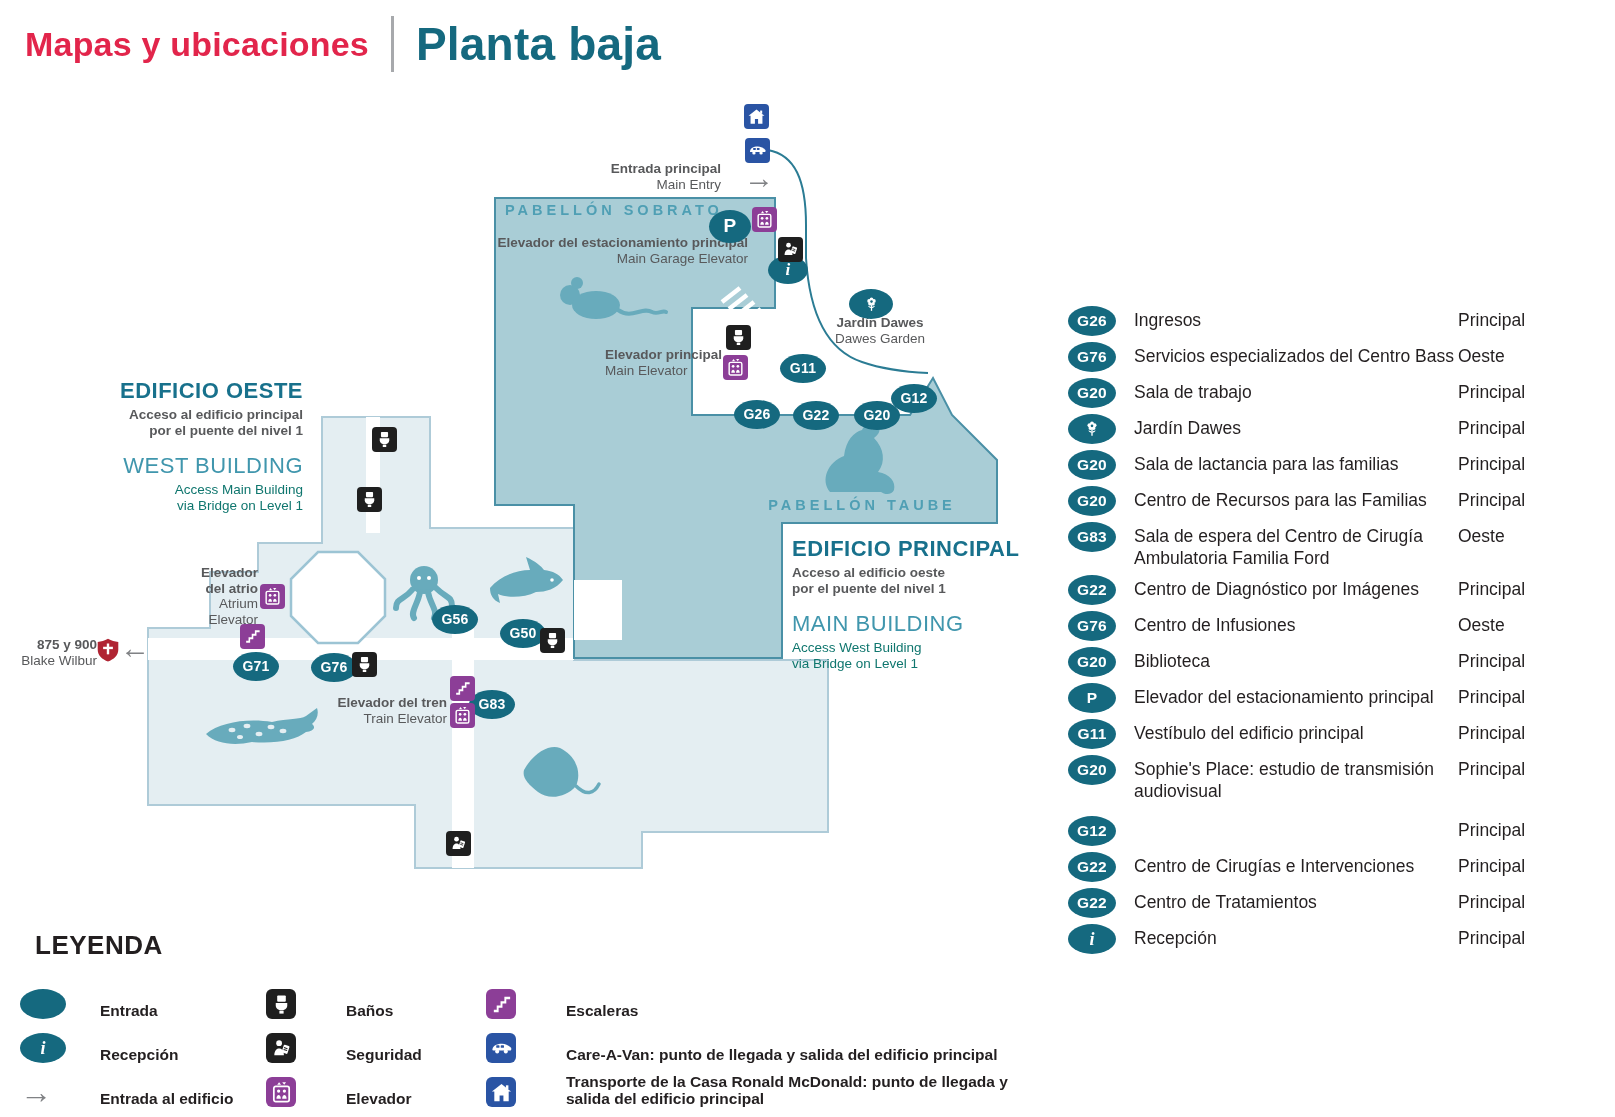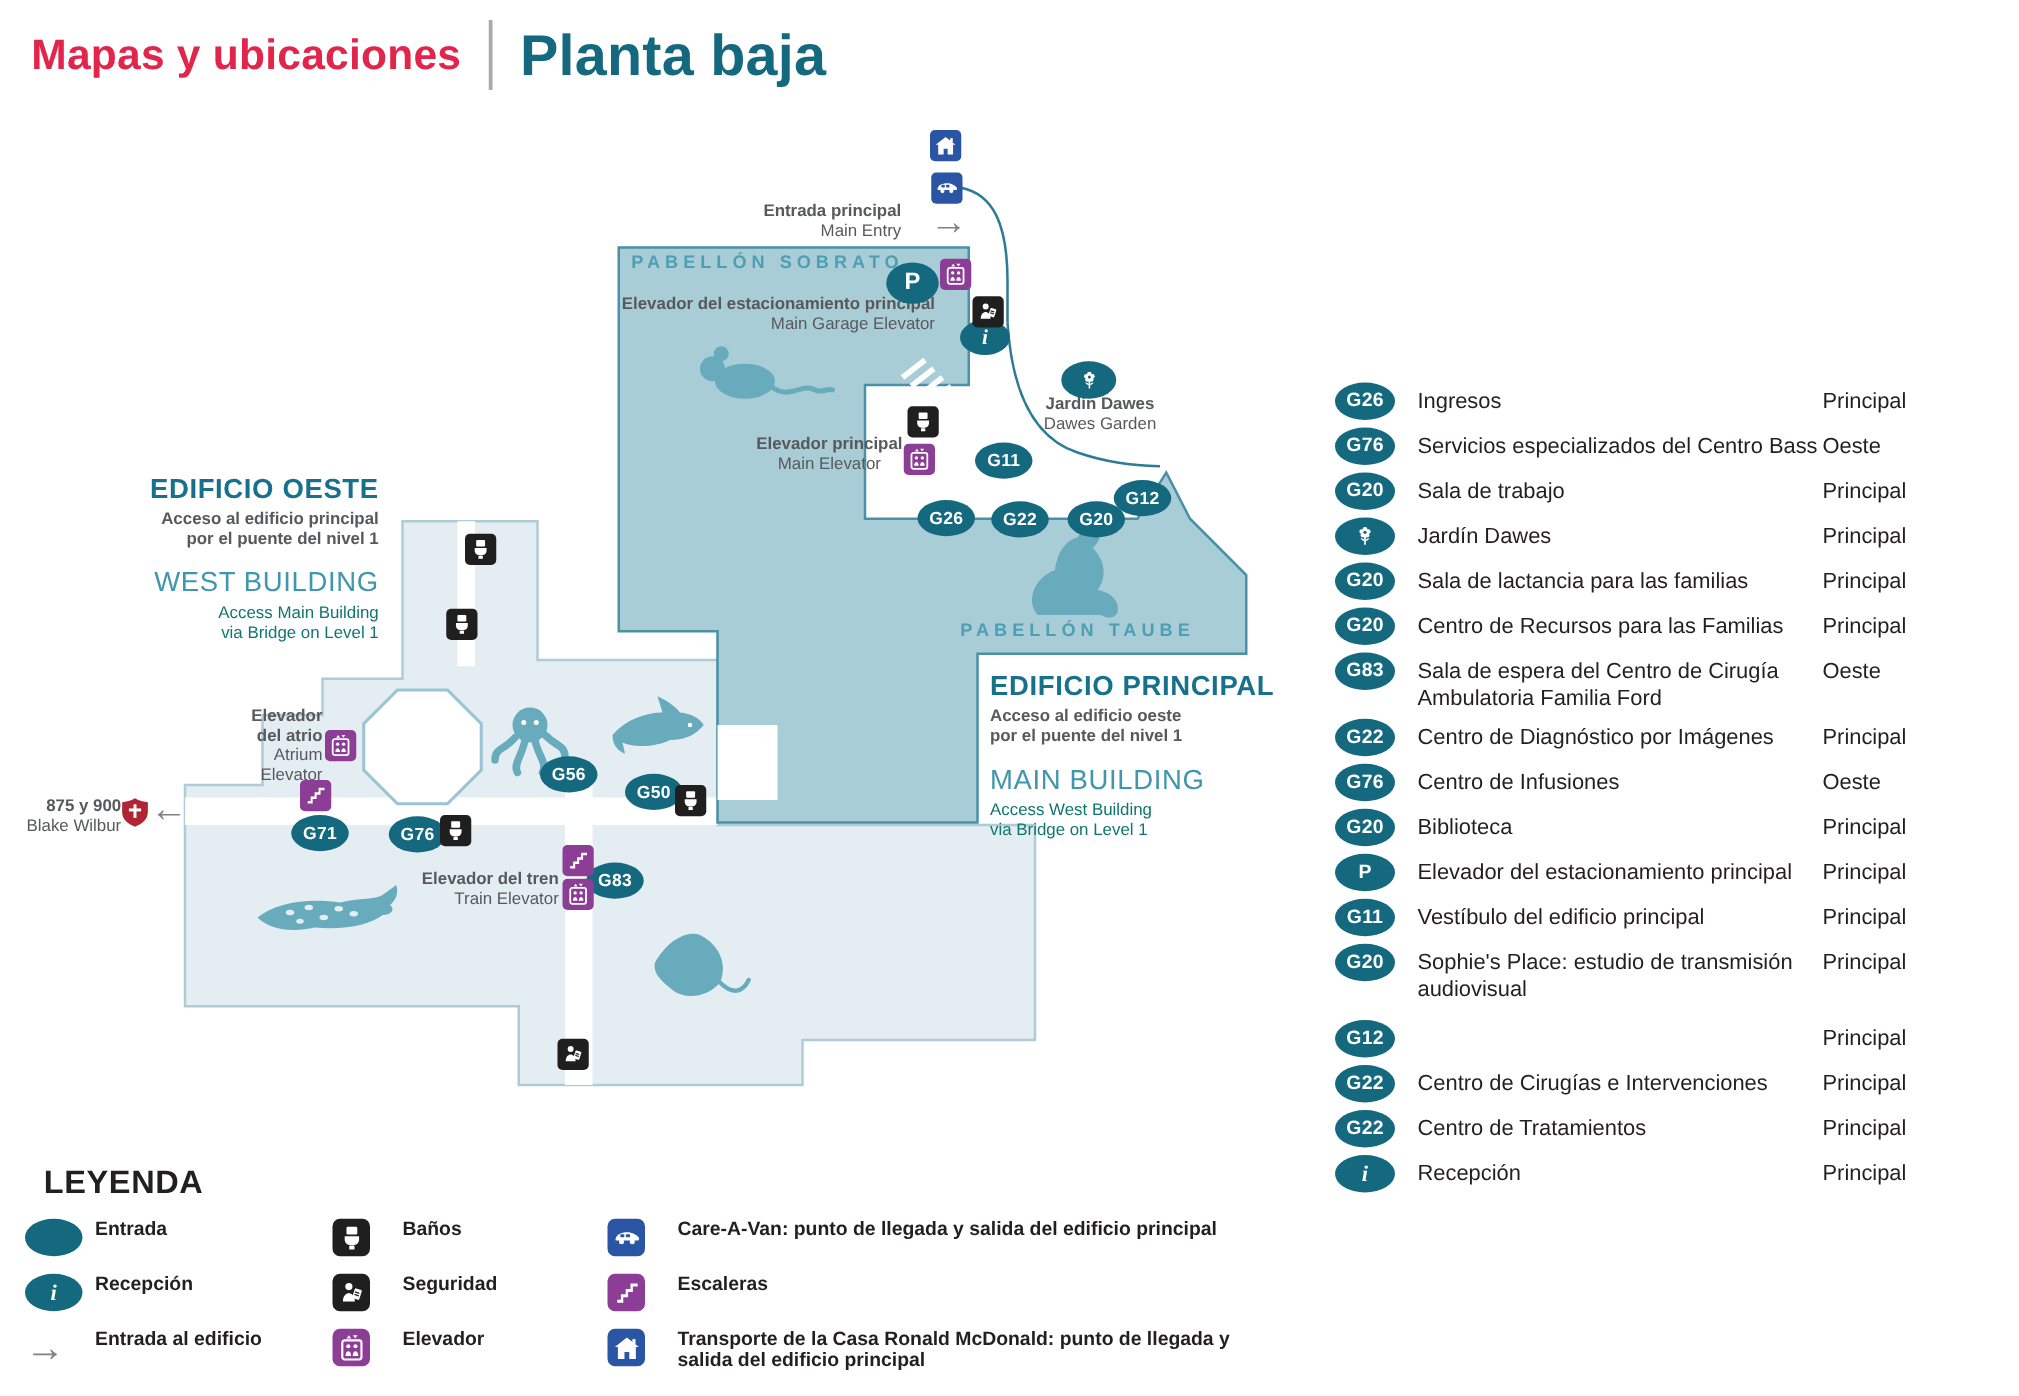--- a/index.html
+++ b/index.html
@@ -34,21 +34,21 @@
   .ic-black{background:#1f1f1f;} .ic-purple{background:#8C3E97;} .ic-blue{background:#2A54A4;}
   .bare-icon{position:absolute;display:flex;align-items:center;justify-content:center;}
   .map-arrow{position:absolute;font-size:30px;font-weight:bold;color:#808285;line-height:1;}
 
   
   #legend{position:absolute;left:20px;top:930px;}
   #legend .lg-title{font-size:26px;font-weight:bold;color:#231f20;letter-spacing:.5px;margin-bottom:14px;margin-left:15px;}
   #legend .lg-cols{display:flex;align-items:flex-start;}
   .lg-col{display:flex;flex-direction:column;}
   .lg-col1{width:246px;} .lg-col2{width:220px;} .lg-col3{width:560px;}
-  .lg-row{display:flex;align-items:flex-start;height:44px;}
+  .lg-row{display:flex;align-items:flex-end;height:44px;gap:24px;}
   .lg-iconbox{width:48px;display:flex;justify-content:flex-start;align-items:center;flex:none;}
   .lg-label{font-size:15.5px;font-weight:bold;color:#231f20;line-height:17px;padding-left:8px;max-width:460px;}
   .lg-sq{width:30px;height:30px;border-radius:6px;display:flex;align-items:center;justify-content:center;}
   .lg-sq svg{width:23px;height:23px;}
   .lg-oval{width:46px;height:30px;border-radius:50%;background:#15697F;display:flex;align-items:center;justify-content:center;color:#fff;font-family:"Liberation Serif",serif;font-style:italic;font-weight:bold;font-size:18px;}
   .lg-arrow{font-size:32px;font-weight:bold;color:#808285;line-height:30px;}
 
   
   #directory{position:absolute;left:1068px;top:306px;width:482px;}
   .dir-row{display:flex;align-items:flex-start;margin-bottom:6px;}
@@ -149,21 +149,21 @@
       <div class="bblock" style="top: 536px; left: 792px;">
         <div class="t-es">EDIFICIO PRINCIPAL</div>
         <div class="s-es">Acceso al edificio oeste
 por el puente del nivel 1</div>
         <div class="t-en">MAIN BUILDING</div>
         <div class="s-en">Access West Building
 via Bridge on Level 1</div>
       </div>
       <div class="map-label" style="top: 161px; right: 894px; text-align: right;"><span>Entrada principal</span><br><span class="en">Main Entry</span></div>
       <div class="map-label" style="top: 235px; right: 867px; text-align: right;"><span>Elevador del estacionamiento principal</span><br><span class="en">Main Garage Elevator</span></div>
-      <div class="map-label" style="top: 347px; right: 893px; text-align: center;"><span>Elevador principal</span><br><span class="en">Main Elevator</span></div>
+      <div class="map-label" style="top: 347px; right: 893px; text-align: left;"><span>Elevador principal</span><br><span class="en">Main Elevator</span></div>
       <div class="map-label" style="top: 315px; left: 880px; transform: translateX(-50%); text-align: center;"><span>Jardín Dawes</span><br><span class="en">Dawes Garden</span></div>
       <div class="map-label" style="top: 565px; right: 1357px; text-align: right;"><span>Elevador</span><br><span>del atrio</span><br><span class="en">Atrium</span><br><span class="en">Elevator</span></div>
       <div class="map-label" style="top: 695px; right: 1168px; text-align: right;"><span>Elevador del tren</span><br><span class="en">Train Elevator</span></div>
       <div class="map-label" style="top: 637px; right: 1518px; text-align: right;"><span>875 y 900</span><br><span class="en">Blake Wilbur</span></div>
       <div class="map-oval" style="width: 42px; height: 33px; left: 709px; top: 209.5px; font-size: 19px;">P</div>
       <div class="map-oval serif" style="width: 40px; height: 28px; left: 768px; top: 256px;">i</div>
       <div class="map-oval" style="width: 44px; height: 30px; left: 849px; top: 289px;">
         <span style="width: 17px; height: 17px; display: inline-flex;">
           <svg viewBox="0 0 24 24" xmlns="http://www.w3.org/2000/svg">
             <circle cx="12" cy="4.6" r="2.6" fill="#fff"></circle>
@@ -384,41 +384,41 @@
                   <path d="M12.7 18.5c0-2.6 1.2-3.8 2.3-3.8s2.3 1.2 2.3 3.8z" fill="#fff"></path>
                 </svg>
               </div>
             </div>
             <div class="lg-label">Elevador</div>
           </div>
         </div>
         <div class="lg-col lg-col3">
           <div class="lg-row">
             <div class="lg-iconbox">
+              <div class="lg-sq ic-purple">
+                <svg viewBox="0 0 24 24" xmlns="http://www.w3.org/2000/svg">
+                  <path d="M4 20 H9 V15.5 H13 V11 H17 V6.5 H21 V4 H15 V8.5 H11 V13 H7 V17.5 H4 Z" fill="#fff"></path>
+                </svg>
+              </div>
+            </div>
+            <div class="lg-label">Escaleras</div>
+          </div>
+          <div class="lg-row">
+            <div class="lg-iconbox">
               <div class="lg-sq ic-blue">
                 <svg viewBox="0 0 24 24" xmlns="http://www.w3.org/2000/svg">
                   <path d="M2.5 13.5c0-1.5.8-3.5 2.5-4.6 2.2-1.4 4.5-1.9 7.5-1.9 4 0 7.2 2 9.2 4 .9.9.6 3-.6 3H3.6c-.6 0-1.1-.2-1.1-.5z" fill="#fff"></path>
                   <circle cx="7.5" cy="15" r="2.1" fill="#fff"></circle>
                   <circle cx="16.5" cy="15" r="2.1" fill="#fff"></circle>
                   <rect x="6.5" y="8.7" width="3.4" height="2.6" rx=".6" fill="#2A54A4"></rect>
                   <rect x="11.2" y="8.7" width="3.4" height="2.6" rx=".6" fill="#2A54A4"></rect>
                 </svg>
               </div>
             </div>
             <div class="lg-label">Care-A-Van: punto de llegada y salida del edificio principal</div>
-          </div>
-          <div class="lg-row">
-            <div class="lg-iconbox">
-              <div class="lg-sq ic-purple">
-                <svg viewBox="0 0 24 24" xmlns="http://www.w3.org/2000/svg">
-                  <path d="M4 20 H9 V15.5 H13 V11 H17 V6.5 H21 V4 H15 V8.5 H11 V13 H7 V17.5 H4 Z" fill="#fff"></path>
-                </svg>
-              </div>
-            </div>
-            <div class="lg-label">Escaleras</div>
           </div>
           <div class="lg-row">
             <div class="lg-iconbox">
               <div class="lg-sq ic-blue">
                 <svg viewBox="0 0 24 24" xmlns="http://www.w3.org/2000/svg">
                   <path d="M12 3.2 L22 11 H19.5 V21 H14 V15.2 H10 V21 H4.5 V11 H2 Z" fill="#fff"></path>
                   <rect x="16.6" y="4.5" width="2.6" height="4" fill="#fff"></rect>
                 </svg>
               </div>
             </div>

